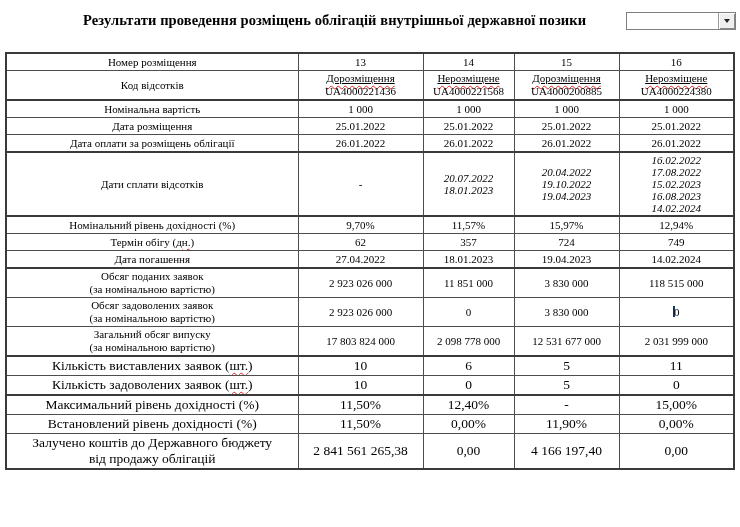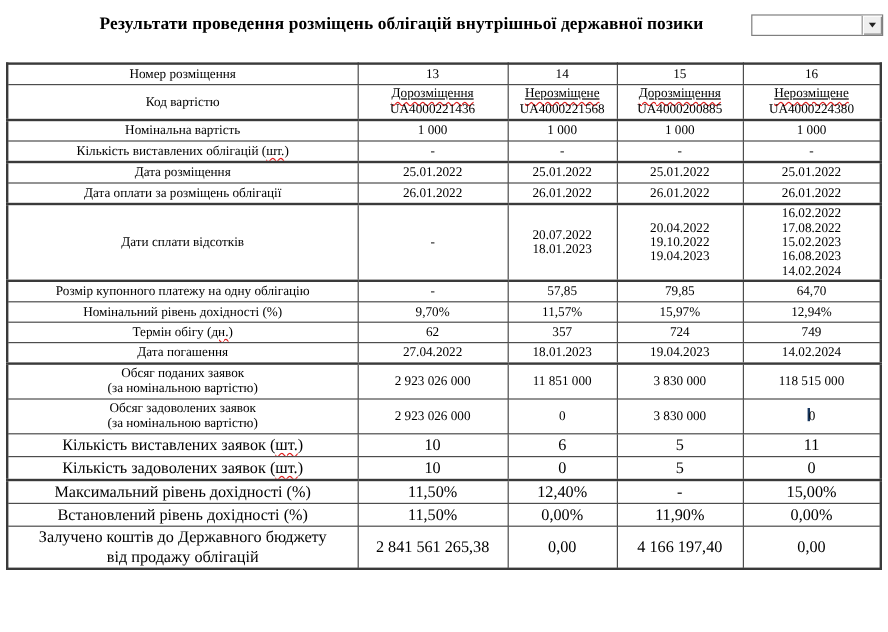--- a/index.html
+++ b/index.html
@@ -36,21 +36,21 @@
   }
   td{
     border:1px solid #4d4d4d;
     text-align:center;vertical-align:middle;
     font-size:11px;line-height:13px;
     padding:1px 2px;height:14px;
     overflow:hidden;
   }
   tr.sec td{border-bottom-width:2px;border-bottom-color:#3a3a3a;}
   tr.lg td{font-size:13.5px;line-height:16px;height:16px;}
-  td.ml{line-height:12px;padding:1px 19px;}
+  td.ml{line-height:12px;padding:1px 19px;font-style:italic;}
   .wavy{
     text-decoration:underline wavy #e02020;
     text-decoration-thickness:1px;
     text-underline-offset:2px;
     font-family:Liberation Serif, serif;
   }
   .status{text-decoration:underline;text-decoration-color:#000;}
   .status .wavy{
     text-decoration:underline wavy #e02020;
     text-decoration-thickness:1px;
@@ -85,39 +85,32 @@
   </colgroup>
   <tbody id="tbody">
       <tr>
         <td>Номер розміщення</td>
         <td>13</td>
         <td>14</td>
         <td>15</td>
         <td>16</td>
       </tr>
       <tr class="sec">
-        <td>Код вартістю</td>
+        <td>Код відсотків</td>
         <td><span class="status"><span class="wavy">Дорозміщення</span></span><br><span>UA4000221436</span></td>
         <td><span class="status"><span class="wavy">Нерозміщене</span></span><br><span>UA4000221568</span></td>
         <td><span class="status"><span class="wavy">Дорозміщення</span></span><br><span>UA4000200885</span></td>
         <td><span class="status"><span class="wavy">Нерозміщене</span></span><br><span>UA4000224380</span></td>
       </tr>
       <tr>
         <td>Номінальна вартість</td>
         <td>1 000</td>
         <td>1 000</td>
         <td>1 000</td>
         <td>1 000</td>
-      </tr>
-      <tr class="sec">
-        <td>Кількість виставлених облігацій (<span class="wavy">шт.</span>)</td>
-        <td>-</td>
-        <td>-</td>
-        <td>-</td>
-        <td>-</td>
       </tr>
       <tr>
         <td>Дата розміщення</td>
         <td>25.01.2022</td>
         <td>25.01.2022</td>
         <td>25.01.2022</td>
         <td>25.01.2022</td>
       </tr>
       <tr class="sec">
         <td>Дата оплати за розміщень облігації</td>
@@ -127,27 +120,20 @@
         <td>26.01.2022</td>
       </tr>
       <tr class="sec">
         <td>Дати сплати відсотків</td>
         <td class="ml">-</td>
         <td class="ml">20.07.2022<br>18.01.2023</td>
         <td class="ml">20.04.2022<br>19.10.2022<br>19.04.2023</td>
         <td class="ml">16.02.2022<br>17.08.2022<br>15.02.2023<br>16.08.2023<br>14.02.2024</td>
       </tr>
       <tr>
-        <td>Розмір купонного платежу на одну облігацію</td>
-        <td>-</td>
-        <td>57,85</td>
-        <td>79,85</td>
-        <td>64,70</td>
-      </tr>
-      <tr>
         <td>Номінальний рівень дохідності (%)</td>
         <td>9,70%</td>
         <td>11,57%</td>
         <td>15,97%</td>
         <td>12,94%</td>
       </tr>
       <tr>
         <td>Термін обігу (<span class="wavy">дн.</span>)</td>
         <td>62</td>
         <td>357</td>
@@ -167,20 +153,27 @@
         <td>11 851 000</td>
         <td>3 830 000</td>
         <td>118 515 000</td>
       </tr>
       <tr>
         <td>Обсяг задоволених заявок<br>(за номінальною вартістю)</td>
         <td>2 923 026 000</td>
         <td>0</td>
         <td>3 830 000</td>
         <td><span class="caret"></span>0</td>
+      </tr>
+      <tr class="sec">
+        <td>Загальний обсяг випуску<br>(за номінальною вартістю)</td>
+        <td>17 803 824 000</td>
+        <td>2 098 778 000</td>
+        <td>12 531 677 000</td>
+        <td>2 031 999 000</td>
       </tr>
       <tr class="lg">
         <td>Кількість виставлених заявок (<span class="wavy">шт.</span>)</td>
         <td>10</td>
         <td>6</td>
         <td>5</td>
         <td>11</td>
       </tr>
       <tr class="sec lg">
         <td>Кількість задоволених заявок (<span class="wavy">шт.</span>)</td>

